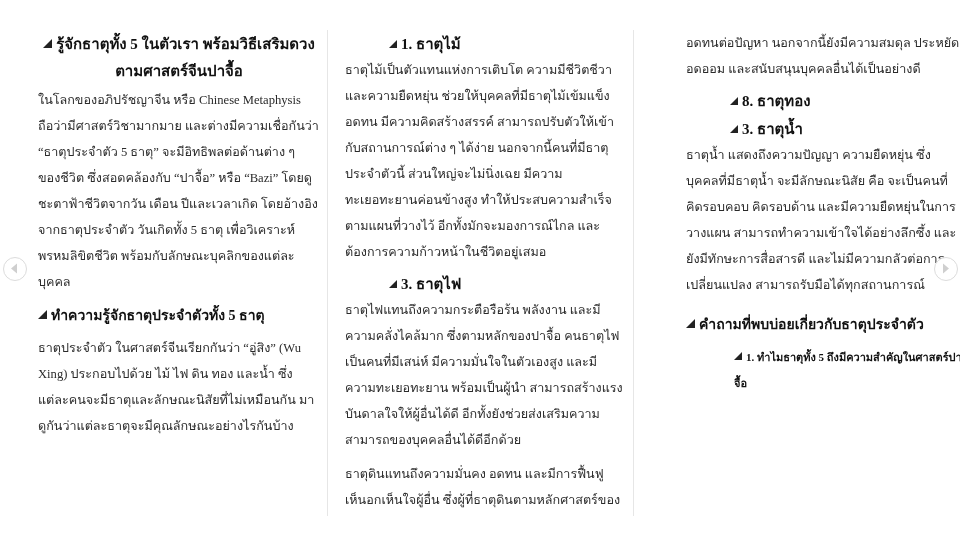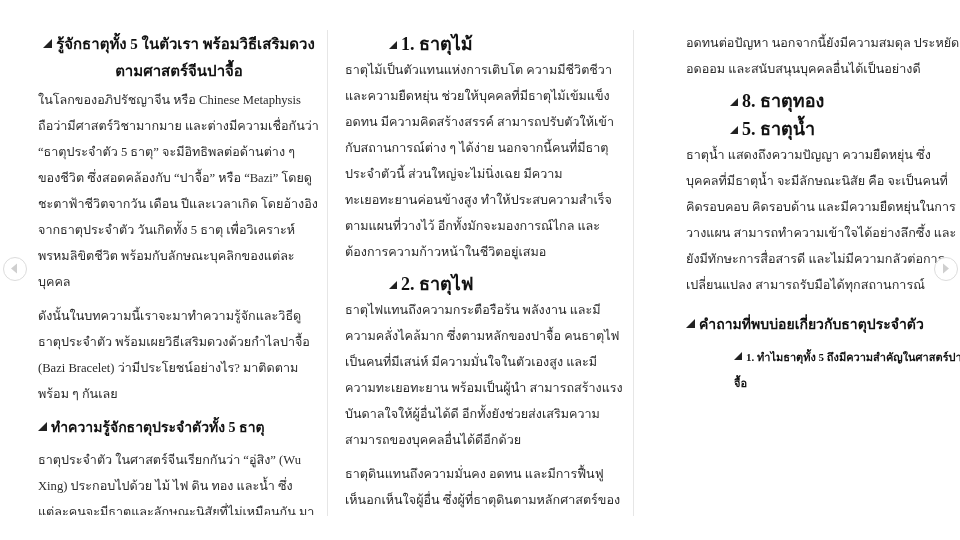--- a/index.html
+++ b/index.html
@@ -58,21 +58,21 @@
     .h-sec {
       font-weight: bold;
       font-size: 14px;
       line-height: 26px;
       text-align: left;
       margin: 4px 0 6px 0;
       color: #111;
     }
     .h-sub {
       font-weight: bold;
-      font-size: 18px;
+      font-size: 15px;
       line-height: 22px;
       margin: 6px 0 2px 0;
       padding-left: 44px;
       color: #111;
     }
     .h-sub.first { margin-top: 3px; }
     .h-faq-q {
       font-weight: bold;
       font-size: 11px;
       line-height: 26px;
@@ -113,54 +113,53 @@
 </head>
 <body>
 
 <div class="page">
 
   <div class="column col-1">
     <div class="h-main first">
       <span class="tri"></span><span>รู้จักธาตุทั้ง 5 ในตัวเรา พร้อมวิธีเสริมดวงตามศาสตร์จีนปาจื้อ</span>
     </div>
     <p>ในโลกของอภิปรัชญาจีน หรือ Chinese Metaphysis ถือว่ามีศาสตร์วิชามากมาย และต่างมีความเชื่อกันว่า “ธาตุประจำตัว 5 ธาตุ” จะมีอิทธิพลต่อด้านต่าง ๆ ของชีวิต ซึ่งสอดคล้องกับ “ปาจื้อ” หรือ “Bazi” โดยดูชะตาฟ้าชีวิตจากวัน เดือน ปีและเวลาเกิด โดยอ้างอิงจากธาตุประจำตัว วันเกิดทั้ง 5 ธาตุ เพื่อวิเคราะห์พรหมลิขิตชีวิต พร้อมกับลักษณะบุคลิกของแต่ละบุคคล</p>
-    <p>ดังนั้นในบทความนี้เราจะมาทำความรู้จักและวิธีดูธาตุประจำตัว พร้อมเผยวิธีเสริมดวงด้วยกำไลปาจื้อ (Bazi Bracelet) ว่ามีประโยชน์อย่างไร? มาติดตามพร้อม ๆ กันเลย</p>
     <div class="h-sec">
       <span class="tri"></span><span>ทำความรู้จักธาตุประจำตัวทั้ง 5 ธาตุ</span>
     </div>
     <p>ธาตุประจำตัว ในศาสตร์จีนเรียกกันว่า “อู่สิง” (Wu Xing) ประกอบไปด้วย ไม้ ไฟ ดิน ทอง และน้ำ ซึ่งแต่ละคนจะมีธาตุและลักษณะนิสัยที่ไม่เหมือนกัน มาดูกันว่าแต่ละธาตุจะมีคุณลักษณะอย่างไรกันบ้าง</p>
   </div>
 
   <div class="divider divider-1"></div>
 
   <div class="column col-2">
     <div class="h-sub first">
       <span class="tri"></span><span>1. ธาตุไม้</span>
     </div>
     <p>ธาตุไม้เป็นตัวแทนแห่งการเติบโต ความมีชีวิตชีวา และความยืดหยุ่น ช่วยให้บุคคลที่มีธาตุไม้เข้มแข็ง อดทน มีความคิดสร้างสรรค์ สามารถปรับตัวให้เข้ากับสถานการณ์ต่าง ๆ ได้ง่าย นอกจากนี้คนที่มีธาตุประจำตัวนี้ ส่วนใหญ่จะไม่นิ่งเฉย มีความทะเยอทะยานค่อนข้างสูง ทำให้ประสบความสำเร็จตามแผนที่วางไว้ อีกทั้งมักจะมองการณ์ไกล และต้องการความก้าวหน้าในชีวิตอยู่เสมอ</p>
 
     <div class="h-sub">
-      <span class="tri"></span><span>2. ธาตุไฟ</span>
+      <span class="tri"></span><span>3. ธาตุไฟ</span>
     </div>
     <p>ธาตุไฟแทนถึงความกระตือรือร้น พลังงาน และมีความคลั่งไคล้มาก ซึ่งตามหลักของปาจื้อ คนธาตุไฟเป็นคนที่มีเสน่ห์ มีความมั่นใจในตัวเองสูง และมีความทะเยอทะยาน พร้อมเป็นผู้นำ สามารถสร้างแรงบันดาลใจให้ผู้อื่นได้ดี อีกทั้งยังช่วยส่งเสริมความสามารถของบุคคลอื่นได้ดีอีกด้วย</p>
 
     <p>ธาตุดินแทนถึงความมั่นคง อดทน และมีการฟื้นฟู เห็นอกเห็นใจผู้อื่น ซึ่งผู้ที่ธาตุดินตามหลักศาสตร์ของปาจื้อ จะเป็นคนที่มีความน่าเชื่อถือสูง มีความรับผิดชอบต่อทุกสิ่งและดินยังแสดงถึงความเข้มแข็ง</p>
   </div>
 
   <div class="divider divider-2"></div>
 
   <div class="column col-3">
     <p>อดทนต่อปัญหา นอกจากนี้ยังมีความสมดุล ประหยัด อดออม และสนับสนุนบุคคลอื่นได้เป็นอย่างดี</p>
 
     <div class="h-sub">
       <span class="tri"></span><span>8. ธาตุทอง</span>
     </div>
 
     <div class="h-sub">
-      <span class="tri"></span><span>5. ธาตุน้ำ</span>
+      <span class="tri"></span><span>3. ธาตุน้ำ</span>
     </div>
     <p>ธาตุน้ำ แสดงถึงความปัญญา ความยืดหยุ่น ซึ่งบุคคลที่มีธาตุน้ำ จะมีลักษณะนิสัย คือ จะเป็นคนที่คิดรอบคอบ คิดรอบด้าน และมีความยืดหยุ่นในการวางแผน สามารถทำความเข้าใจได้อย่างลึกซึ้ง และยังมีทักษะการสื่อสารดี และไม่มีความกลัวต่อการเปลี่ยนแปลง สามารถรับมือได้ทุกสถานการณ์</p>
 
     <div class="h-sec" style="margin-top:14px;">
       <span class="tri"></span><span>คำถามที่พบบ่อยเกี่ยวกับธาตุประจำตัว</span>
     </div>
     <div class="h-faq-q">
       <span class="tri"></span><span>1. ทำไมธาตุทั้ง 5 ถึงมีความสำคัญในศาสตร์ปาจื้อ</span>
     </div>
 

